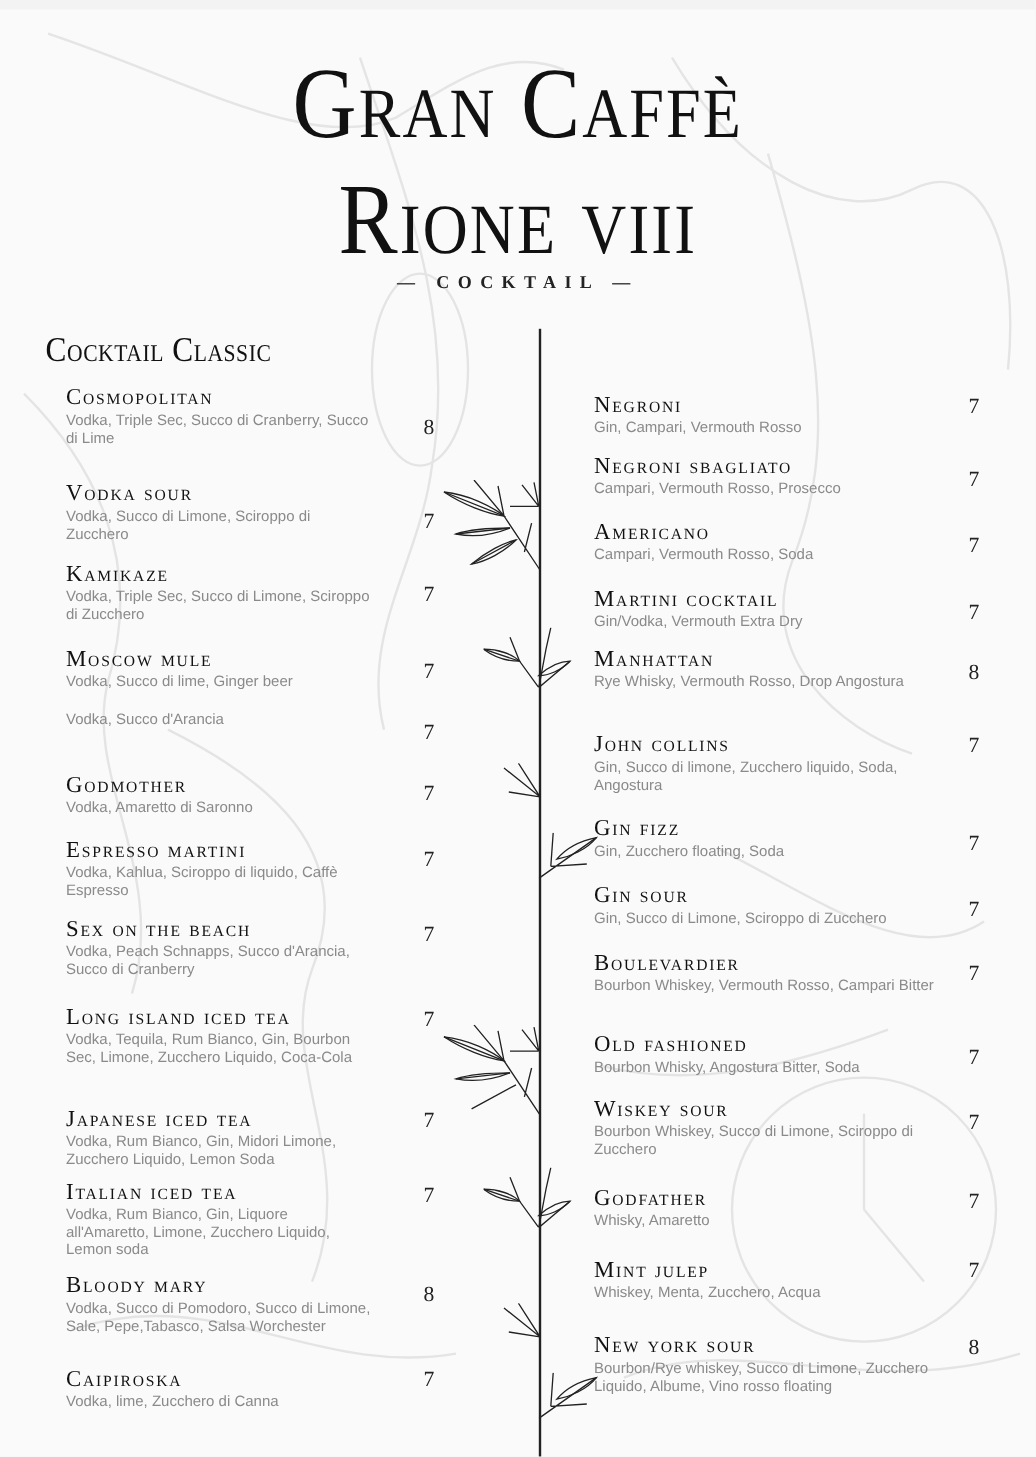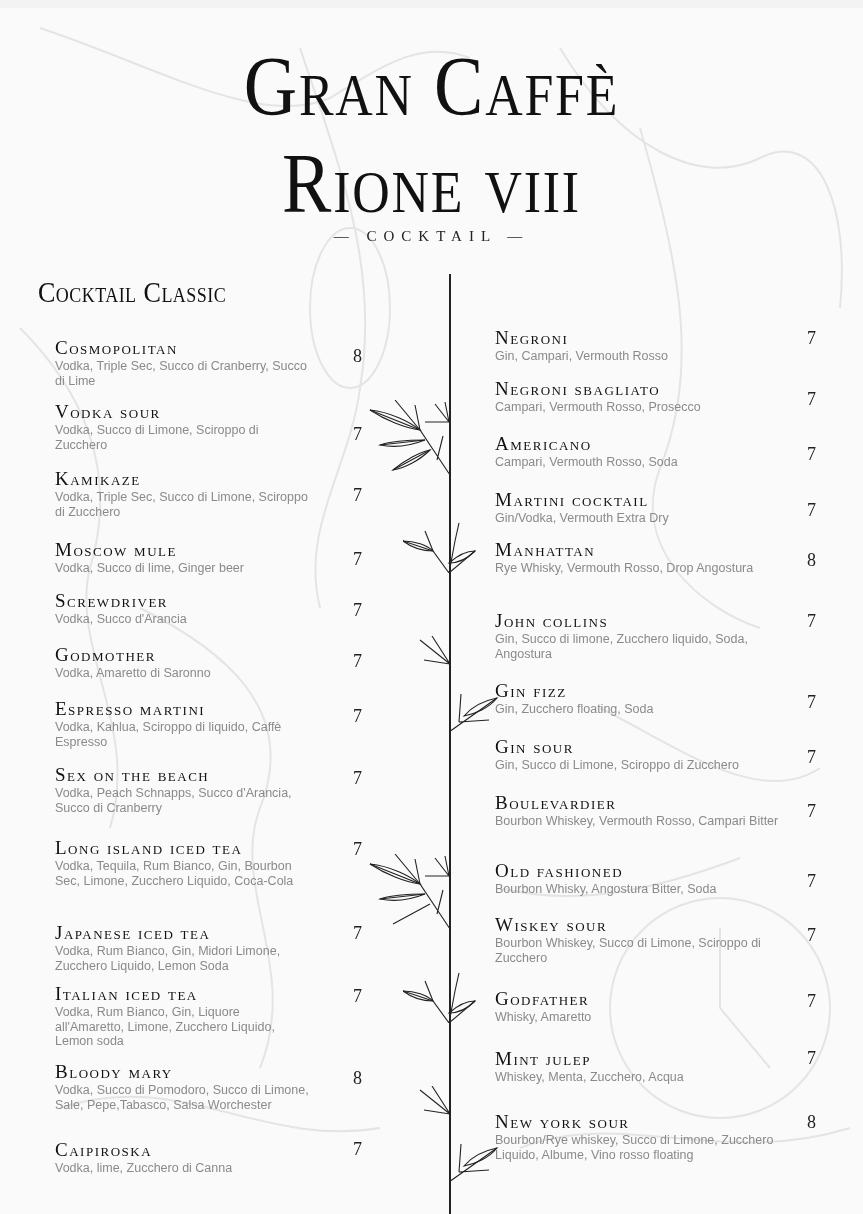--- a/index.html
+++ b/index.html
@@ -21,21 +21,21 @@
   .title {
     position: absolute; left: 0; width: 863px; text-align: center;
     color: #111; font-family: "Liberation Serif", serif; font-weight: normal;
     font-variant: small-caps; letter-spacing: 2px; margin: 0;
     transform: scaleX(0.88);
   }
   .title-1 { top: 34px; font-size: 84px; line-height: 90px; }
   .title-2 { top: 131px; font-size: 84px; line-height: 90px; }
   .subtitle {
     position: absolute; top: 220px; left: 0; width: 863px; text-align: center;
-    font-size: 15px; letter-spacing: 7px; color: #222; text-transform: uppercase;
+    font-size: 15px; letter-spacing: 7px; color: #222; text-transform: uppercase; font-weight: bold;
   }
   .section-title {
     position: absolute; left: 38px; top: 268px;
     font-size: 29px; font-variant: small-caps; color: #111; letter-spacing: 0.5px;
     transform: scaleX(0.9); transform-origin: left center;
   }
   .divider {
     position: absolute; left: 449px; top: 266px; width: 1.5px; height: 940px; background: #222;
   }
   .leaf { position: absolute; }
@@ -121,21 +121,21 @@
   </svg>
   <svg class="leaf" style="left:418px;top:1078px" width="32" height="30" viewBox="0 0 32 30">
     <path d="M32 28 L2 4 M32 28 L14 0 M32 28 L6 24"></path>
   </svg>
   <svg class="leaf" style="left:449px;top:1136px" width="50" height="40" viewBox="0 0 50 40">
     <path d="M0 38 L48 4 M10 28 L12 0 M10 28 L40 26"></path>
     <path d="M15 22 C25 10 38 6 48 4 C40 14 26 20 15 22Z"></path>
   </svg>
 
   <div class="left">
-    <div class="item" style="top:330px">
+    <div class="item" style="top:314px">
       <div class="name">Cosmopolitan</div>
       <div class="desc">Vodka, Triple Sec, Succo di Cranberry, Succo di Lime</div>
     </div>
     <div class="price" style="top:338px">8</div>
 
     <div class="item" style="top:394px">
       <div class="name">Vodka sour</div>
       <div class="desc">Vodka, Succo di Limone, Sciroppo di Zucchero</div>
     </div>
     <div class="price" style="top:416px">7</div>
@@ -146,21 +146,20 @@
     </div>
     <div class="price" style="top:477px">7</div>
 
     <div class="item" style="top:532px">
       <div class="name">Moscow Mule</div>
       <div class="desc">Vodka, Succo di lime, Ginger beer</div>
     </div>
     <div class="price" style="top:541px">7</div>
 
     <div class="item" style="top:583px">
-      <div class="name">Screwdriver</div>
       <div class="desc">Vodka, Succo d'Arancia</div>
     </div>
     <div class="price" style="top:592px">7</div>
 
     <div class="item" style="top:637px">
       <div class="name">Godmother</div>
       <div class="desc">Vodka, Amaretto di Saronno</div>
     </div>
     <div class="price" style="top:643px">7</div>
 

